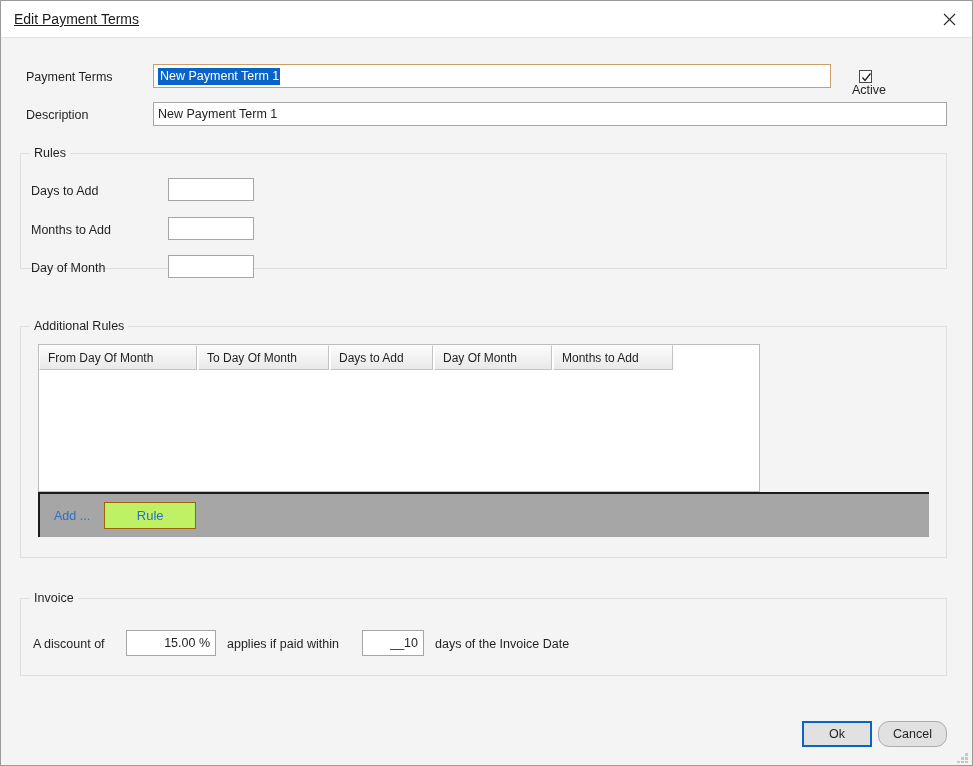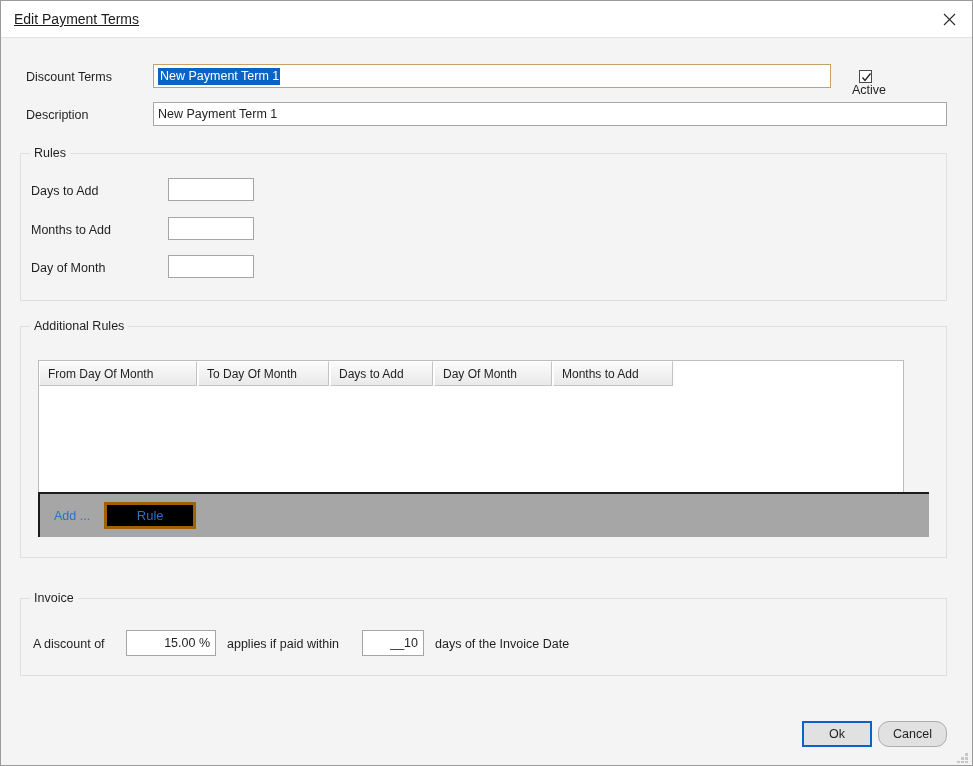--- a/index.html
+++ b/index.html
@@ -190,22 +190,22 @@
     color: #2b6fc6;
     margin-left: 14px;
     white-space: nowrap;
     cursor: default;
   }
   .rulebtn {
     margin-left: 14px;
     width: 92px;
     height: 27px;
     box-sizing: border-box;
-    background: #000000;
-    border: 3px solid #a16207;
+    background: #bef264;
+    border: 1px solid #a16207;
     display: flex;
     align-items: center;
     justify-content: center;
     font-size: 13px;
     color: #2b6fc6;
     cursor: default;
   }
 
   
   .btn {
@@ -246,40 +246,40 @@
     <div class="close-btn">
       <svg width="13" height="13" viewBox="0 0 13 13" aria-hidden="true">
         <line x1="1" y1="1" x2="12" y2="12" stroke="#2b2b2b" stroke-width="1.1"></line>
         <line x1="12" y1="1" x2="1" y2="12" stroke="#2b2b2b" stroke-width="1.1"></line>
       </svg>
     </div>
   </div>
 
   <div class="client">
 
-    <div class="lbl" style="left:25px; top:32px;">Discount Terms</div>
+    <div class="lbl" style="left:25px; top:32px;">Payment Terms</div>
     <div class="tbox focused" style="left:152px; top:26px; width:678px; height:24px;">
       <span class="sel">New Payment Term 1</span>
     </div>
 
     <div class="checkrow" style="left:851px; top:32px;flex-direction:column;">
       <span class="cbox">
         <svg width="11" height="11" viewBox="0 0 11 11" aria-hidden="true">
           <polyline points="1.5,5.5 4,8.5 9.5,1.5" fill="none" stroke="#1f1f1f" stroke-width="1.3"></polyline>
         </svg>
       </span>
       <span class="cbl">Active</span>
     </div>
 
     <div class="lbl" style="left:25px; top:70px;">Description</div>
     <div class="tbox" style="left:152px; top:64px; width:794px; height:24px;">
       <span>New Payment Term 1</span>
     </div>
 
-    <div class="group" style="left:19px; top:115px; width:927px; height:148px;padding-left:10px;">
+    <div class="group" style="left:19px; top:115px; width:927px; height:116px;padding-left:10px;">
       <span class="glabel">Rules</span>
 
       <div class="lbl" style="left:10px; top:30px;">Days to Add</div>
       <div class="tbox" style="left:147px; top:24px; width:86px; height:23px;">
         <span></span>
       </div>
 
       <div class="lbl" style="left:10px; top:69px;">Months to Add</div>
       <div class="tbox" style="left:147px; top:63px; width:86px; height:23px;">
         <span></span>
@@ -287,21 +287,21 @@
 
       <div class="lbl" style="left:10px; top:107px;">Day of Month</div>
       <div class="tbox" style="left:147px; top:101px; width:86px; height:23px;">
         <span></span>
       </div>
     </div>
 
     <div class="group" style="left:19px; top:288px; width:927px; height:232px;">
       <span class="glabel">Additional Rules</span>
 
-      <div class="grid" style="left:17px; top:33px; width:866px; height:148px;">
+      <div class="grid" style="left:17px; top:17px; width:722px; height:148px;">
         <div class="grid-header">
           <div class="gcell" style="width:158px;">From Day Of Month</div>
           <div class="gcell" style="width:131px;">To Day Of Month</div>
           <div class="gcell" style="width:103px;">Days to Add</div>
           <div class="gcell" style="width:118px;">Day Of Month</div>
           <div class="gcell" style="width:120px;">Months to Add</div>
         </div>
         <div class="grid-body"></div>
       </div>
 

